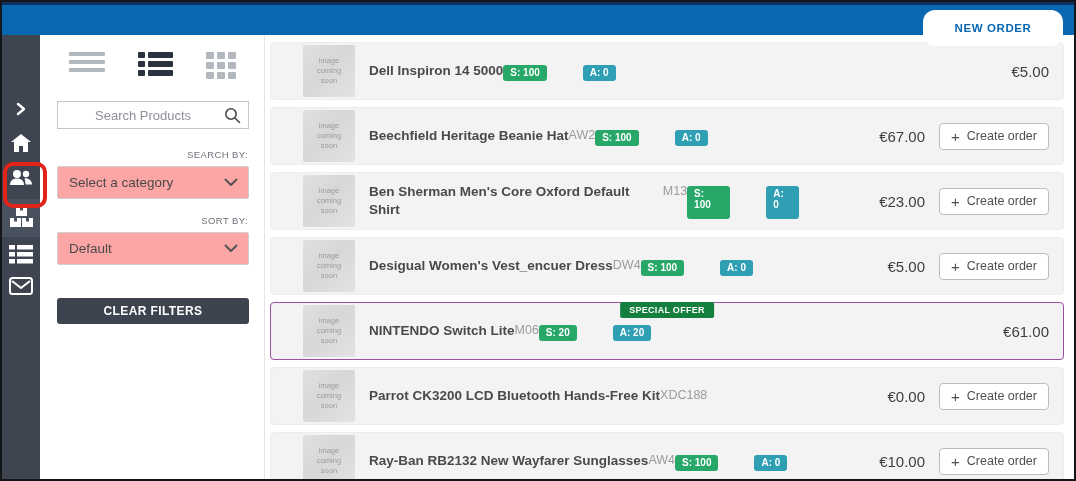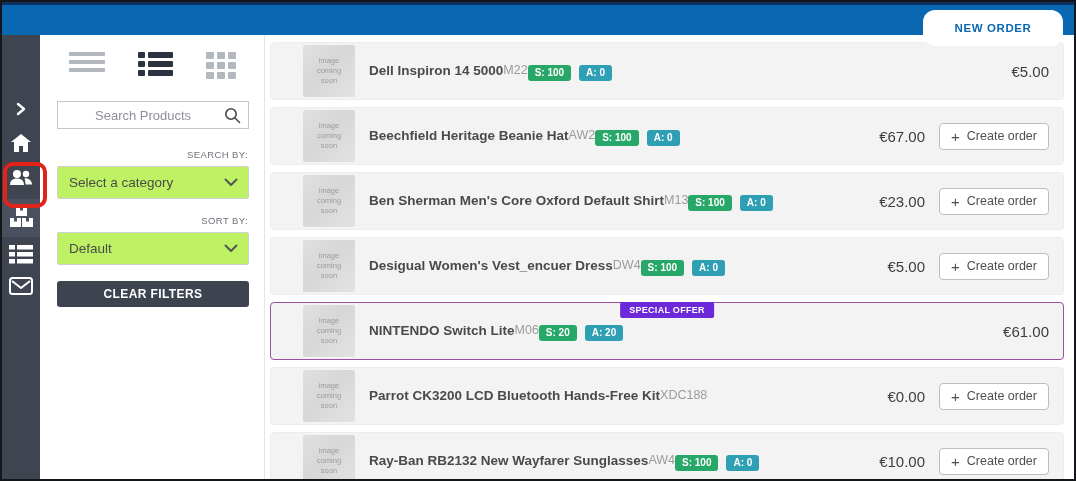--- a/index.html
+++ b/index.html
@@ -30,43 +30,43 @@
   .vt.grid { flex-direction:column; gap:3px; }
   .vt.grid .grow { display:flex; gap:3px; }
   .vt.grid .gsq { width:8px; height:7px; background:#b3b8bf; border-radius:1px; }
 
   .search-box { position:relative; width:192px; height:28px; border:1px solid #c6c6c6; background:#fff; margin-bottom:20px;padding-left:28px; }
   .search-box input { width:100%; height:100%; border:none; outline:none; padding:0 28px 0 9px; font-family:inherit; font-size:13px; color:#4a4a4a; }
   .search-box input::placeholder { color:#8d9097; }
   .search-box .mag { position:absolute; right:7px; top:5px; }
 
   .flabel { display:block; font-size:9.5px; color:#6d7178; letter-spacing:.4px; margin-bottom:6px;text-align:right; }
-  .select { width:192px; height:33px; border:1px solid #cfcfcf; border-radius:2px; background:#bef264; display:flex; align-items:center;
+  .select { width:192px; height:33px; border:1px solid #cfcfcf; border-radius:2px; background:#fca5a5; display:flex; align-items:center;
     justify-content:space-between; padding:0 10px 0 11px; margin-bottom:16px; cursor:pointer; }
   .select span { font-size:13.5px; color:#4a4a4a; }
   .clear-filters { width:192px; height:26px; border:none; border-radius:3px; background:#3d4450; color:#fff; font-family:inherit;
-    font-size:12px; font-weight:bold; letter-spacing:.4px; cursor:pointer; margin-top:0; }
+    font-size:12px; font-weight:bold; letter-spacing:.4px; cursor:pointer; margin-top:17px; }
 
   
   .product-list { position:absolute; left:263px; right:0; top:33px; bottom:0; background:#fff; padding:7px 10px 0 5px; overflow:hidden; }
   .row { position:relative; height:58px; margin-bottom:7px; background:#f3f3f3; border:1px solid #ededed; border-radius:4px;
     display:flex; align-items:center; padding:0 14px 0 7px; }
   .row.special { border:1px solid #9b4f9f; }
-  .badge-special { position:absolute; top:-1px; left:50%; transform:translateX(-50%); background:#6d28d9; color:#fff;
+  .badge-special { position:absolute; top:-1px; left:50%; transform:translateX(-50%); background:#15803d; color:#fff;
     font-size:9px; font-weight:bold; letter-spacing:.3px; padding:3px 9px; border-radius:2px; white-space:nowrap; }
   .thumb { width:52px; height:52px; flex:0 0 52px; background:linear-gradient(135deg,#e0e0e0 0%,#d7d7d7 45%,#e3e3e3 100%);
     border-radius:2px; margin-right:14px; display:flex; align-items:center; justify-content:center;margin-left:25px; }
   .thumb span { width:34px; font-size:7.5px; line-height:1.35; color:#9c9c9c; text-align:center; }
   .info { display:flex; flex-direction:row; justify-content:center; max-width:430px; }
   .pname { font-size:13.5px; font-weight:bold; color:#4a4a4a; line-height:1.3; }
   .sku { font-size:12.5px; color:#9b9b9b; line-height:1.35; }
   .badges { display:flex; gap:8px; margin-top:3px; }
   .b { font-size:10px; font-weight:bold; color:#fff; padding:2px 7px 3px; border-radius:3px; }
   .b.green { background:#27a768; }
-  .b.teal { background:#2f9fb4; }
+  .b.teal { background:#2f9fb4;margin-left:28px; }
   .right { margin-left:auto; display:flex; align-items:center; }
   .price { font-size:15px; color:#3d3d3d; }
   .create-order { margin-left:14px; height:27px; min-width:92px; padding:0 11px; background:#fff; border:1px solid #bdbdbd;
     border-radius:4px; font-family:inherit; font-size:12.5px; color:#4f4f4f; cursor:pointer; display:flex; align-items:center; gap:7px; }
   .create-order .plus { font-size:15px; color:#4f4f4f; line-height:1; }
 </style>
 </head>
 <body>
 
 <div class="screen">
@@ -217,21 +217,20 @@
 
   <main class="product-list">
 
   <div class="row">
 
         <div class="thumb">
           <span>image coming soon</span>
         </div>
         <div class="info">
           <div class="pname">Dell Inspiron 14 5000</div>
-          <div class="sku">M22</div>
           <div class="badges">
             <span class="b green">S: 100</span>
             <span class="b teal">A: 0</span>
           </div>
         </div>
         <div class="right">
           <div class="price">€5.00</div>
 
         </div>
       </div>

